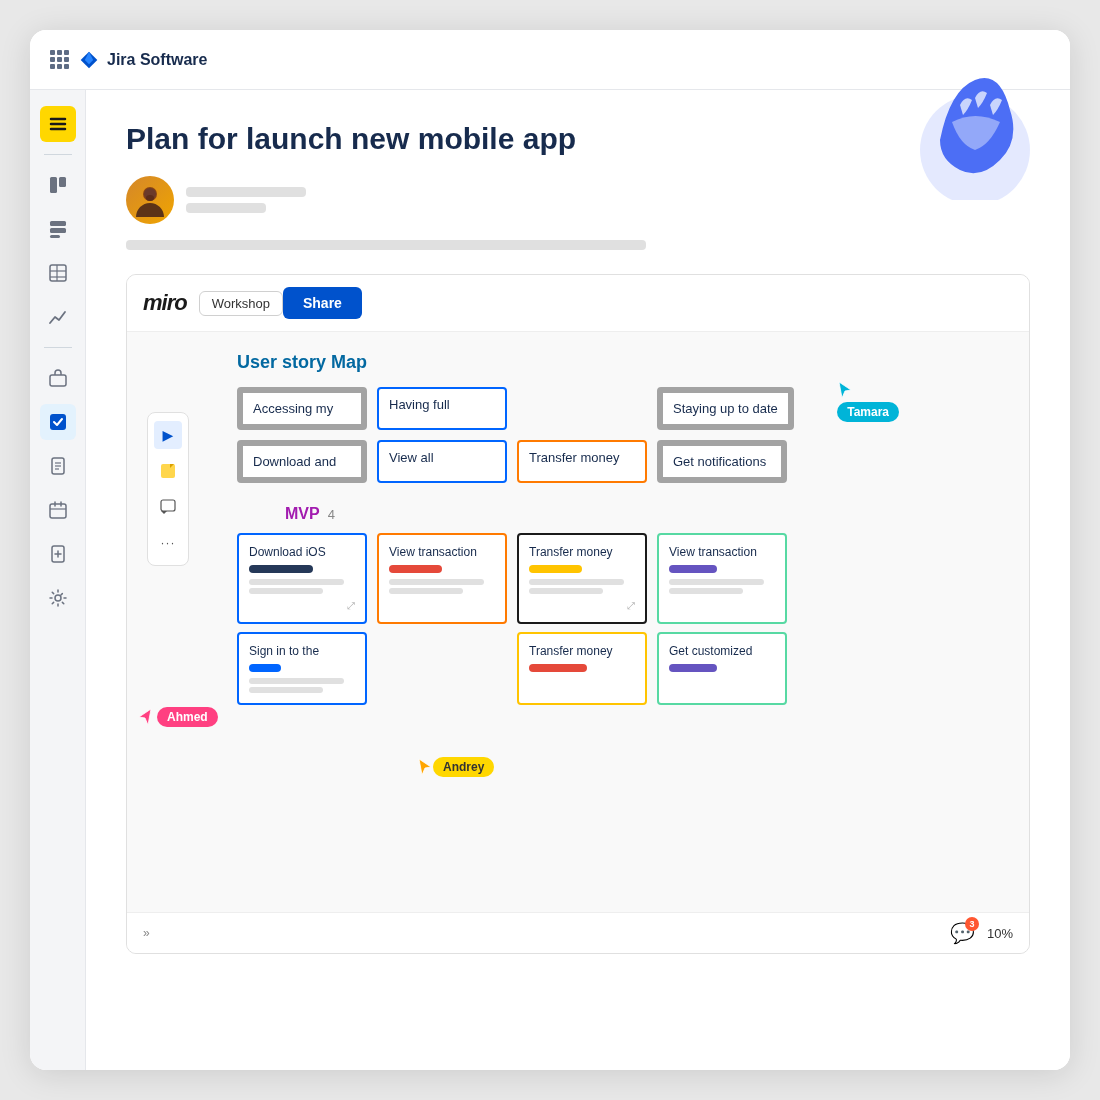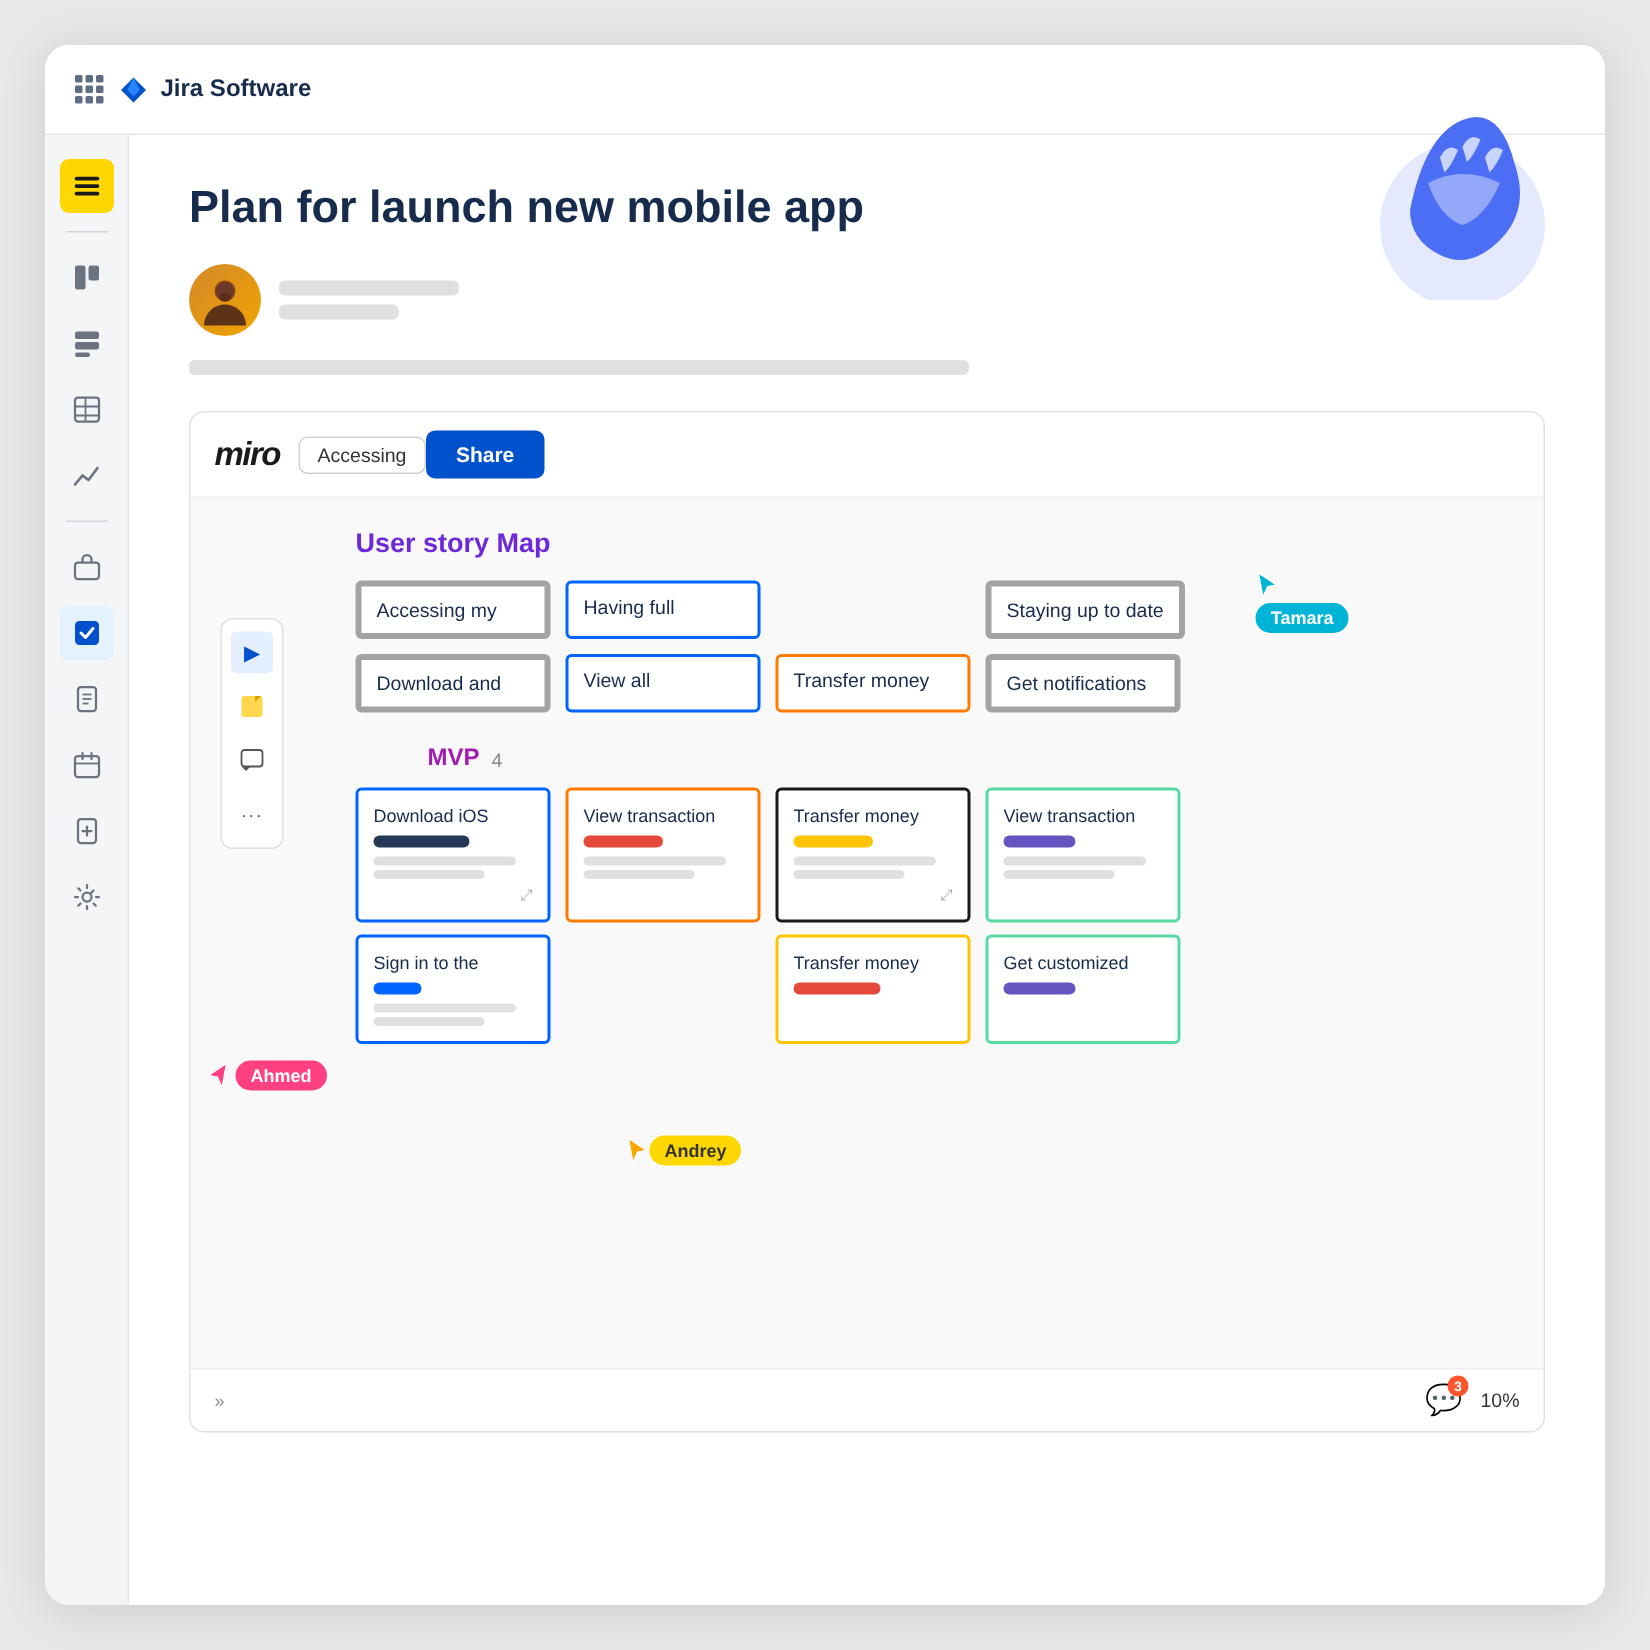--- a/index.html
+++ b/index.html
@@ -288,21 +288,21 @@
       border-radius: 12px;
       padding: 3px 10px;
       font-size: 12px;
       font-weight: 600;
     }
 
     
     .story-map-title {
       font-size: 18px;
       font-weight: 700;
-      color: #6d28d9;
+      color: #0369a1;
       margin-bottom: 14px;
     }
 
     
     .story-map {
       display: flex;
       flex-direction: column;
       gap: 10px;
     }
 
@@ -314,21 +314,21 @@
     .story-card {
       border-radius: 4px;
       padding: 8px 10px;
       font-size: 13px;
       color: #172b4d;
       font-weight: 500;
       min-width: 130px;
       background: #fff;
       white-space: nowrap;
     }
-    .story-card.yellow-border { border: 4px solid #a3a3a3; }
+    .story-card.yellow-border { border: 6px solid #a3a3a3; }
     .story-card.blue-border { border: 2px solid #0065ff; }
     .story-card.orange-border { border: 2px solid #ff7a00; }
 
     
     .mvp-section {
       margin-top: 12px;
     }
     .mvp-label {
       display: flex;
       align-items: center;
@@ -602,21 +602,21 @@
         </div>
       </div>
 
       <div class="description-skeleton"></div>
 
       <div class="miro-embed">
 
         <div class="miro-toolbar">
           <div class="miro-logo-area">
             <span class="miro-wordmark">miro</span>
-            <span class="miro-tab">Accessing</span>
+            <span class="miro-tab">Workshop</span>
           </div>
           <button class="share-btn">Share</button>
         </div>
 
         <div class="miro-canvas">
 
           <div class="miro-tools">
             <div class="miro-tool active">▶</div>
             <div class="miro-tool">
               <svg width="16" height="16" viewBox="0 0 16 16" fill="none">

